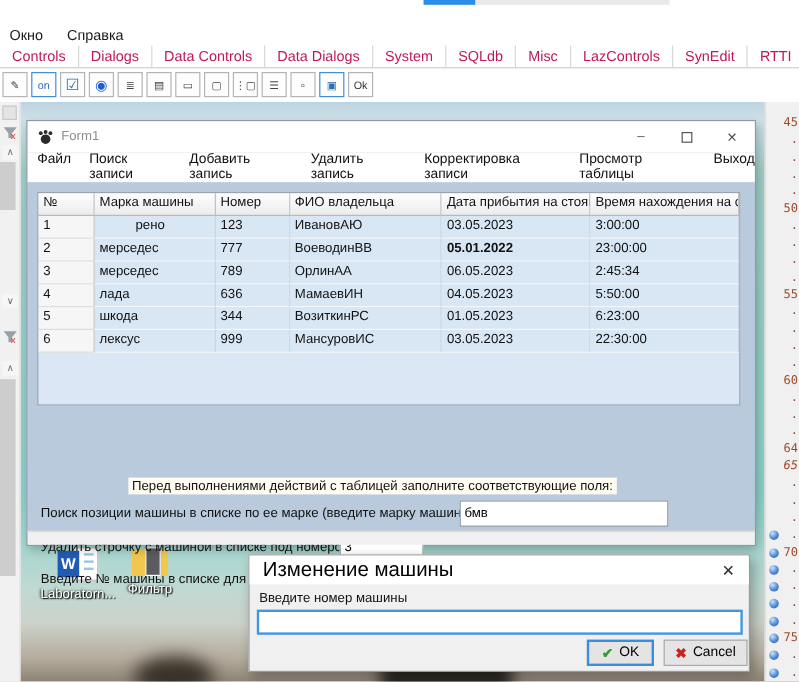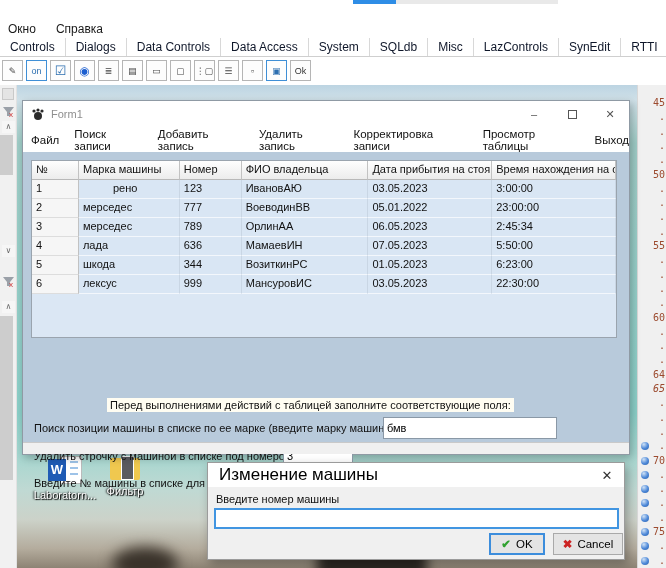--- a/index.html
+++ b/index.html
@@ -6,21 +6,21 @@
   html,body { width:666px; height:568px; overflow:hidden; }
   body { font-family:"Liberation Sans", sans-serif; background:#fff; position:relative; }
   .screen { position:absolute; left:0; top:0; width:666px; height:568px; overflow:hidden; }
 
   
   .ide-top { position:absolute; left:0; top:0; width:666px; height:85px; background:#fff; z-index:2; }
   .top-scrollbar { position:absolute; left:353px; top:0; width:205px; height:4px; background:#e9e9e9; }
   .top-scrollbar .thumb { position:absolute; left:0; top:0; width:43px; height:4px; background:#2e8de6; }
   .ide-menubar { position:absolute; left:8px; top:22px; display:flex; gap:20px; font-size:12px; color:#1a1a1a; }
   .ide-menubar span { cursor:default; }
-  .ide-tabs { position:absolute; left:0; top:38px; width:666px; height:19px; display:flex; border-bottom:1px solid #cfcfcf; font-size:12px; color:#0f172a; }
+  .ide-tabs { position:absolute; left:0; top:38px; width:666px; height:19px; display:flex; border-bottom:1px solid #cfcfcf; font-size:12px; color:#be185d; }
   .ide-tabs .tab { padding:2px 10px 0 10px; border-right:1px solid #d8d8d8; white-space:nowrap; }
   .ide-toolbar { position:absolute; left:2px; top:60px; display:flex; gap:3px; }
   .tool { width:21px; height:21px; border:1px solid #b5b5b5; background:#fdfdfd; display:flex; align-items:center; justify-content:center; font-size:9px; color:#444; overflow:hidden; }
   .tool:nth-child(2), .tool:nth-child(12) { border:1px solid #3f8fd6; color:#2d6fb0; }
   .tool:nth-child(3) { color:#2d6fb0; font-size:13px; }
   .tool:nth-child(4) { font-size:12px; color:#1d5fd0; }
   .tool:nth-child(13) { color:#333; }
 
   
   .left-strip { position:absolute; left:0; top:85px; width:17px; height:483px; background:#f1f1f1; border-right:1px solid #e2e2e2; z-index:2; }
@@ -53,21 +53,21 @@
     background:radial-gradient(circle at 35% 30%, #cfe2f6, #4d88d8 55%, #2a5fa8); }
 
   
   .form-win { position:absolute; left:22px; top:100px; width:608px; height:355px; background:#b8cadb; border:1px solid #8f9aa4; box-shadow:2px 3px 8px rgba(0,0,0,.25); z-index:3; }
   .form-title { position:absolute; left:0; top:0; width:100%; height:26px; background:#fff; display:flex; align-items:center; }
   .form-title .ttl { font-size:11px; color:#8f8f8f; margin-left:6px; }
   .paw { margin-left:8px; }
   .win-btns { position:absolute; right:0; top:0; height:26px; display:flex; }
   .win-btn { width:38px; height:26px; display:flex; align-items:center; justify-content:center; color:#555; font-size:11px; }
   .win-btn .sq { width:9px; height:9px; border:1px solid #555; }
-  .form-menu { position:absolute; left:0; top:26px; width:100%; height:25px; background:#fff; display:flex; align-items:center; gap:15px; padding-left:8px; font-size:11.5px; color:#111; }
+  .form-menu { position:absolute; left:0; top:26px; width:100%; height:25px; background:#fff; display:flex; gap:15px; padding-left:8px; font-size:11.5px; color:#111; }
   .form-client { position:absolute; left:0; top:51px; width:100%; height:292px; background:#b8cadb; }
   .form-bottom { position:absolute; left:0; bottom:0; width:100%; height:12px; background:#f0f0f0; border-top:1px solid #c9c9c9; }
 
   
   .grid { position:absolute; left:8px; top:8px; width:586px; height:178px; background:#dbe7f4; border:1px solid #9aa4ae; overflow:hidden; }
   .tr { display:flex; height:19px; }
   .th { background:linear-gradient(#fefefe,#ececec); border-right:1px solid #c2c2c2; border-bottom:1px solid #b8b8b8; font-size:11px; color:#111; padding:2px 0 0 4px; white-space:nowrap; overflow:hidden; }
   .td { background:#d9e6f4; border-right:1px solid #c9d6e4; border-bottom:1px solid #f3f7fc; font-size:11px; color:#111; padding:2px 0 0 4px; white-space:nowrap; overflow:hidden; }
   .td.fixed { background:#f6f6f6; border-right:1px solid #c2c2c2; border-bottom:1px solid #dddddd; }
 
@@ -123,21 +123,21 @@
         <div class="thumb"></div>
       </div>
     <div class="ide-menubar">
         <span>Окно</span>
         <span>Справка</span>
       </div>
     <div class="ide-tabs">
         <div class="tab">Controls</div>
         <div class="tab">Dialogs</div>
         <div class="tab">Data Controls</div>
-        <div class="tab">Data Access</div>
+        <div class="tab">Data Dialogs</div>
         <div class="tab">System</div>
         <div class="tab">SQLdb</div>
         <div class="tab">Misc</div>
         <div class="tab">LazControls</div>
         <div class="tab">SynEdit</div>
         <div class="tab">RTTI</div>
       </div>
     <div class="ide-toolbar">
         <div class="tool">✎</div>
         <div class="tool">on</div>
@@ -333,37 +333,37 @@
             <div class="td" style="width: 62px;">123</div>
             <div class="td" style="width: 127px;">ИвановАЮ</div>
             <div class="td" style="width: 124px;">03.05.2023</div>
             <div class="td" style="width: 124px;">3:00:00</div>
           </div>
           <div class="tr">
             <div class="td fixed" style="width: 47px;">2</div>
             <div class="td" style="width: 101px;">мерседес</div>
             <div class="td" style="width: 62px;">777</div>
             <div class="td" style="width: 127px;">ВоеводинВВ</div>
-            <div class="td" style="width: 124px;">05.01.2022</div>
+            <div class="td" style="width: 124px; font-weight: bold;">05.01.2022</div>
             <div class="td" style="width: 124px;">23:00:00</div>
           </div>
           <div class="tr">
             <div class="td fixed" style="width: 47px;">3</div>
             <div class="td" style="width: 101px;">мерседес</div>
             <div class="td" style="width: 62px;">789</div>
             <div class="td" style="width: 127px;">ОрлинАА</div>
             <div class="td" style="width: 124px;">06.05.2023</div>
             <div class="td" style="width: 124px;">2:45:34</div>
           </div>
           <div class="tr">
             <div class="td fixed" style="width: 47px;">4</div>
             <div class="td" style="width: 101px;">лада</div>
             <div class="td" style="width: 62px;">636</div>
             <div class="td" style="width: 127px;">МамаевИН</div>
-            <div class="td" style="width: 124px;">07.05.2023</div>
+            <div class="td" style="width: 124px;">04.05.2023</div>
             <div class="td" style="width: 124px;">5:50:00</div>
           </div>
           <div class="tr">
             <div class="td fixed" style="width: 47px;">5</div>
             <div class="td" style="width: 101px;">шкода</div>
             <div class="td" style="width: 62px;">344</div>
             <div class="td" style="width: 127px;">ВозиткинРС</div>
             <div class="td" style="width: 124px;">01.05.2023</div>
             <div class="td" style="width: 124px;">6:23:00</div>
           </div>

